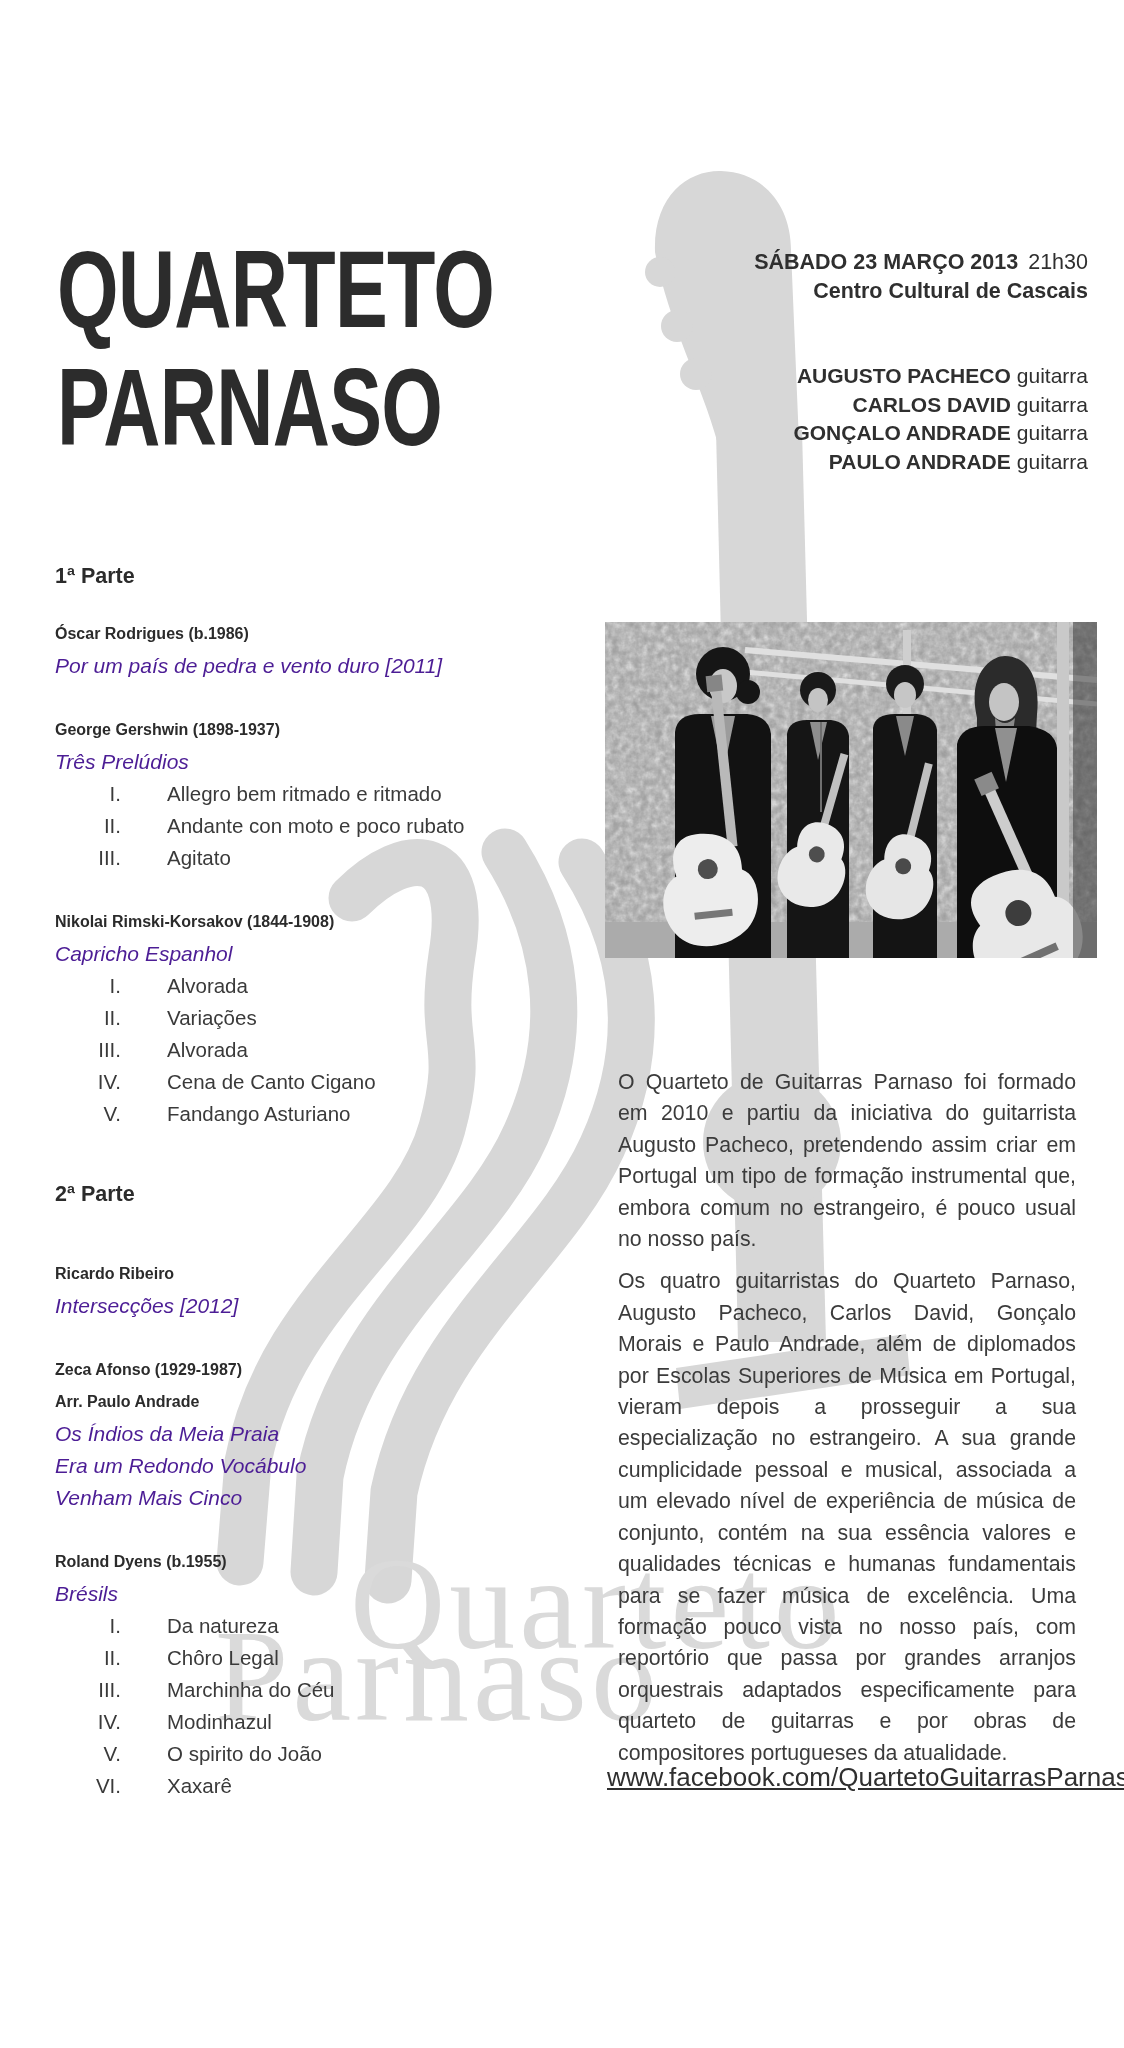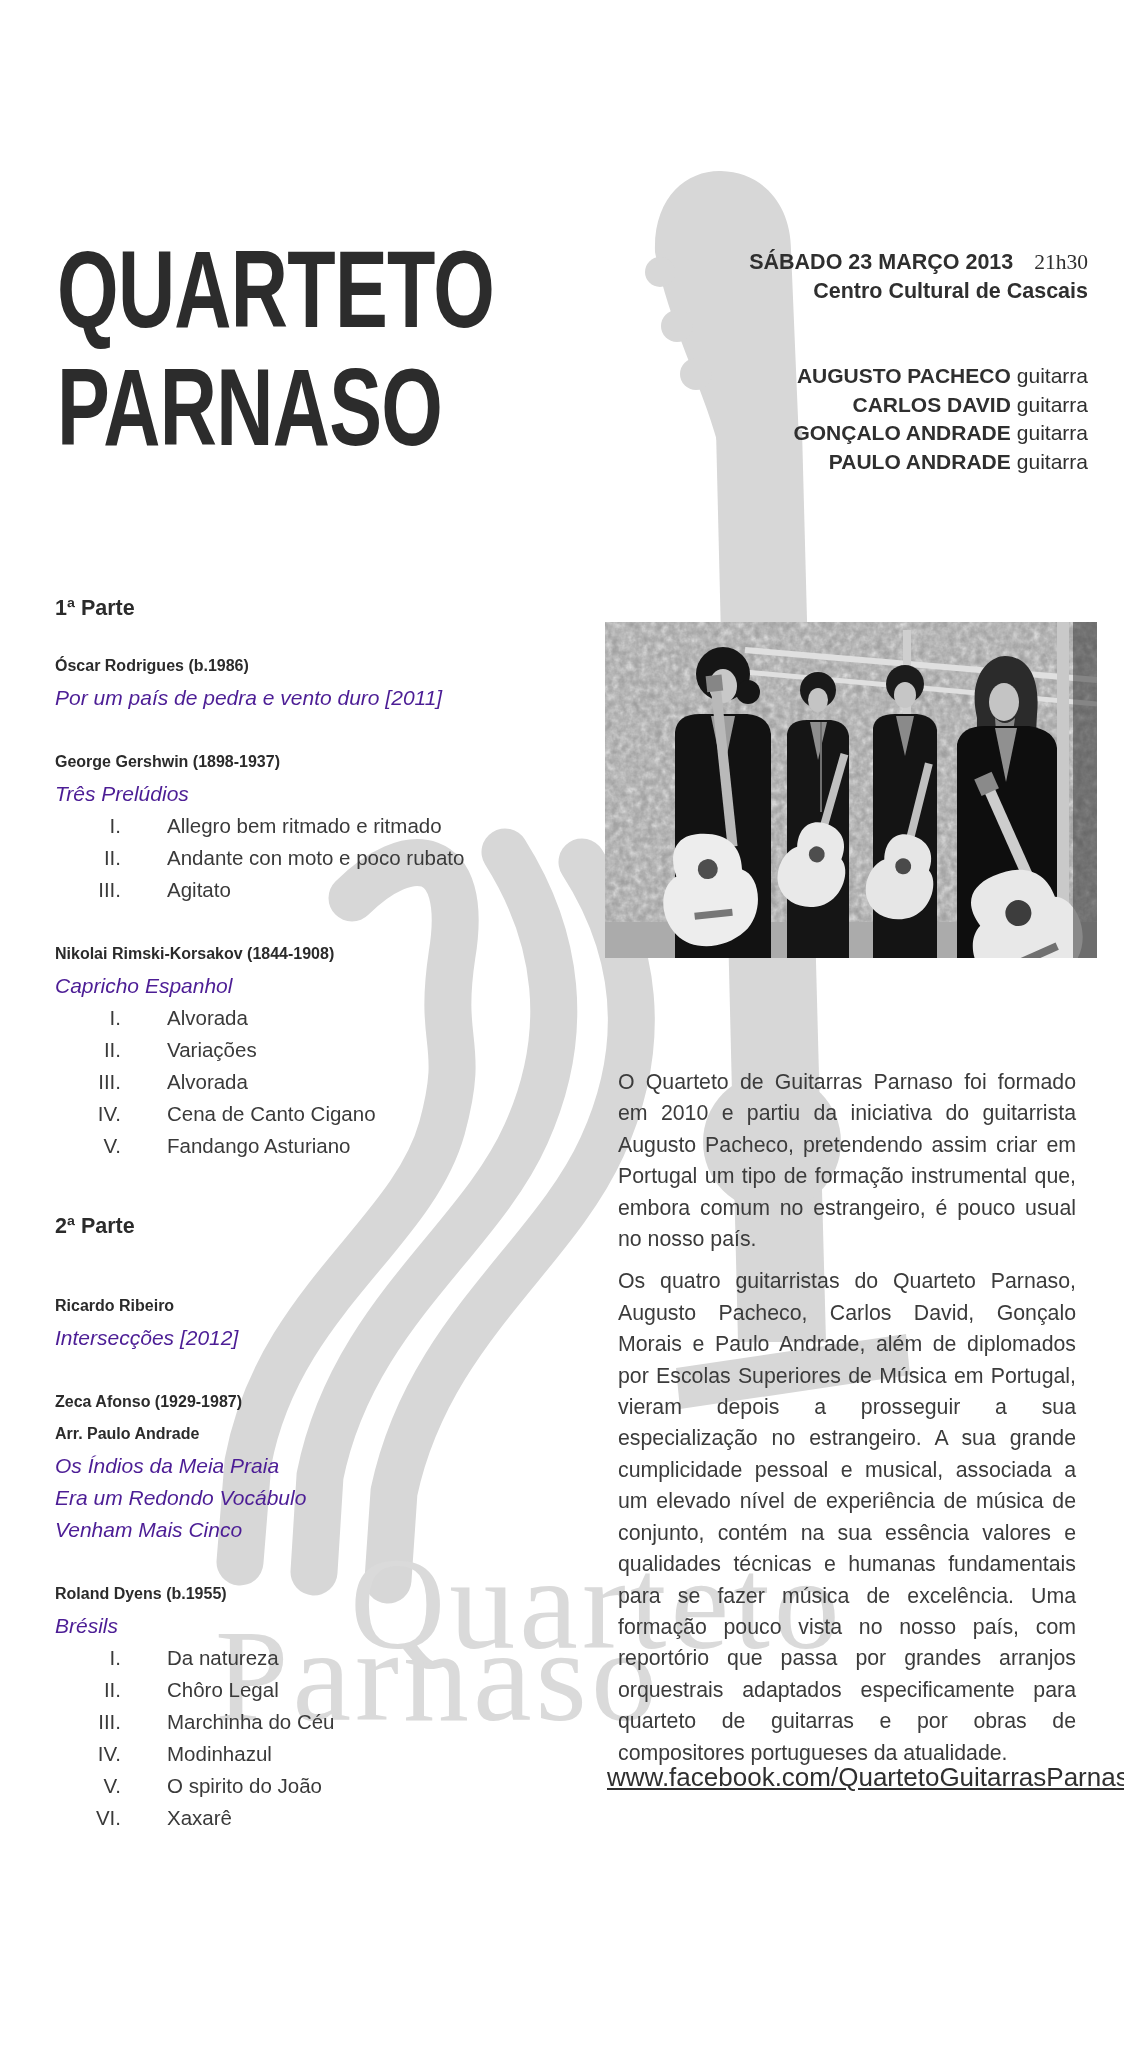--- a/index.html
+++ b/index.html
@@ -23,29 +23,29 @@
     position:absolute; left:57px; top:230px; z-index:3;
     font-weight:700; font-size:110px; line-height:118px; letter-spacing:-1px;
     color:#2c2c2c; transform:scaleX(.72); transform-origin:left top; white-space:nowrap;
   }
   
   .event-block{
     position:absolute; right:36px; top:248px; z-index:3; text-align:right;
     font-size:21.5px; line-height:29px; color:#2f2f2f;
   }
   .event-block .b{font-weight:700;}
-  .event-block .t{font-weight:400; margin-left:21px;font-family:Liberation Serif, serif;}
+  .event-block .t{font-weight:400; margin-left:10px;}
   .performers{
     position:absolute; right:36px; top:362px; z-index:3; text-align:right;
     font-size:21px; line-height:28.5px; color:#2f2f2f;
   }
   .performer-line .b{font-weight:700;}
   .performer-line .reg{font-weight:400; margin-left:6px;}
   
-  .left-col{position:absolute; left:55px; top:560px; width:430px; z-index:3;margin-top:32px;}
+  .left-col{position:absolute; left:55px; top:560px; width:430px; z-index:3;}
   .part-heading{font-weight:700; font-size:21.5px; line-height:32px; color:var(--ink-bold);}
   #part2-heading-wrap{margin-top:48px;}
   .entry{margin-top:32px;}
   .entry.first{margin-top:26px;}
   .entry.after-heading{margin-top:48px;}
   .composer-line{font-weight:700; font-size:16px; line-height:32px; color:var(--ink-bold);}
   .work-line{font-style:italic; font-size:21px; line-height:32px; color:#4c1d95;}
   .movement-row{display:flex; font-size:20.5px; line-height:32px; color:#3a3a3a;}
   .movement-row .numeral{width:66px; text-align:right; flex:none;}
   .movement-row .mtitle{margin-left:46px;}

